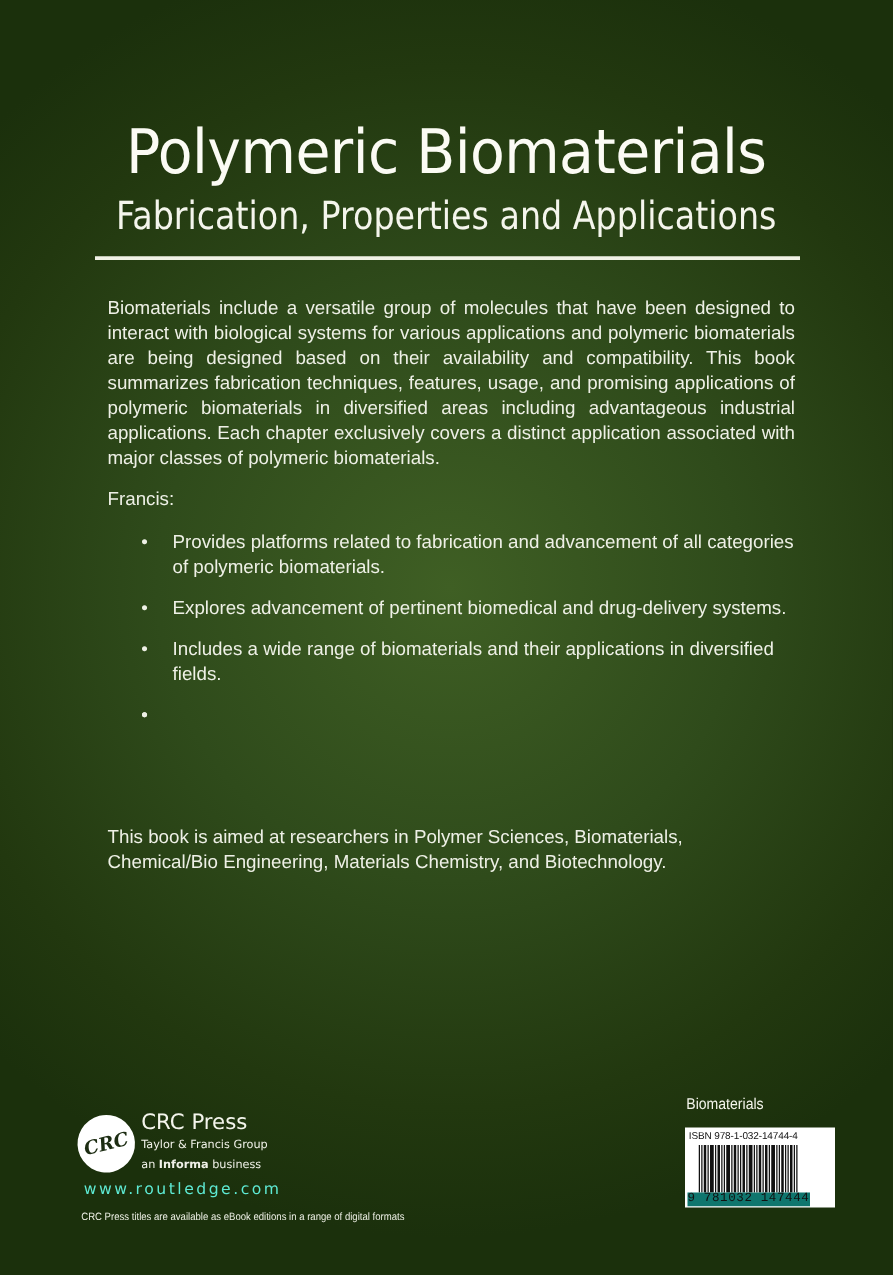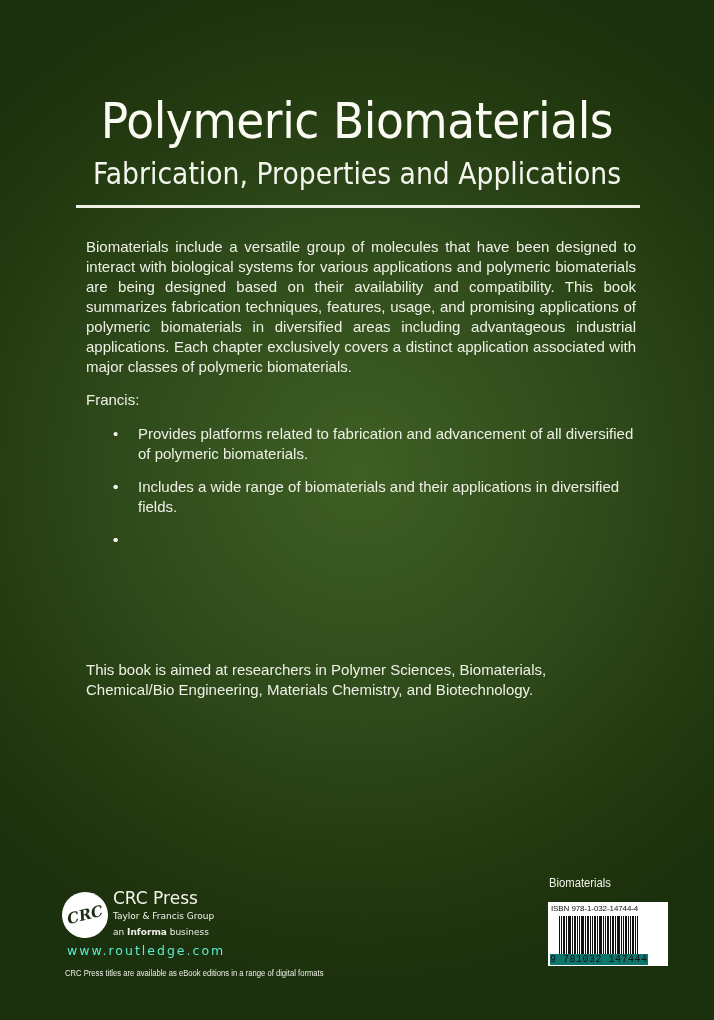--- a/index.html
+++ b/index.html
@@ -85,22 +85,22 @@
 <body>
 
 <div class="title">Polymeric Biomaterials</div>
 <div class="subtitle">Fabrication, Properties and Applications</div>
 <div class="rule"></div>
 
 <div class="body-text intro">Biomaterials include a versatile group of molecules that have been designed to interact with biological systems for various applications and polymeric biomaterials are being designed based on their availability and compatibility. This book summarizes fabrication techniques, features, usage, and promising applications of polymeric biomaterials in diversified areas including advantageous industrial applications. Each chapter exclusively covers a distinct application associated with major classes of polymeric biomaterials.</div>
 <div class="body-text features-label">Francis:</div>
 
 <ul class="features">
-  <li><span class="bullet">•</span><span>Provides platforms related to fabrication and advancement of all diversified of polymeric biomaterials.</span></li>
-  <li><span class="bullet">•</span></li>
+  <li><span class="bullet">•</span><span>Provides platforms related to fabrication and advancement of all categories of polymeric biomaterials.</span></li>
+  <li><span class="bullet">•</span><span>Explores advancement of pertinent biomedical and drug-delivery systems.</span></li>
   <li><span class="bullet">•</span><span>Includes a wide range of biomaterials and their applications in diversified fields.</span></li>
   <li><span class="bullet">•</span></li>
   <li><span class="bullet">•</span></li>
 </ul>
 
 <div class="body-text audience">This book is aimed at researchers in Polymer Sciences, Biomaterials, Chemical/Bio Engineering, Materials Chemistry, and Biotechnology.</div>
 
 <div class="logo">
     <span>CRC</span>
   </div>

